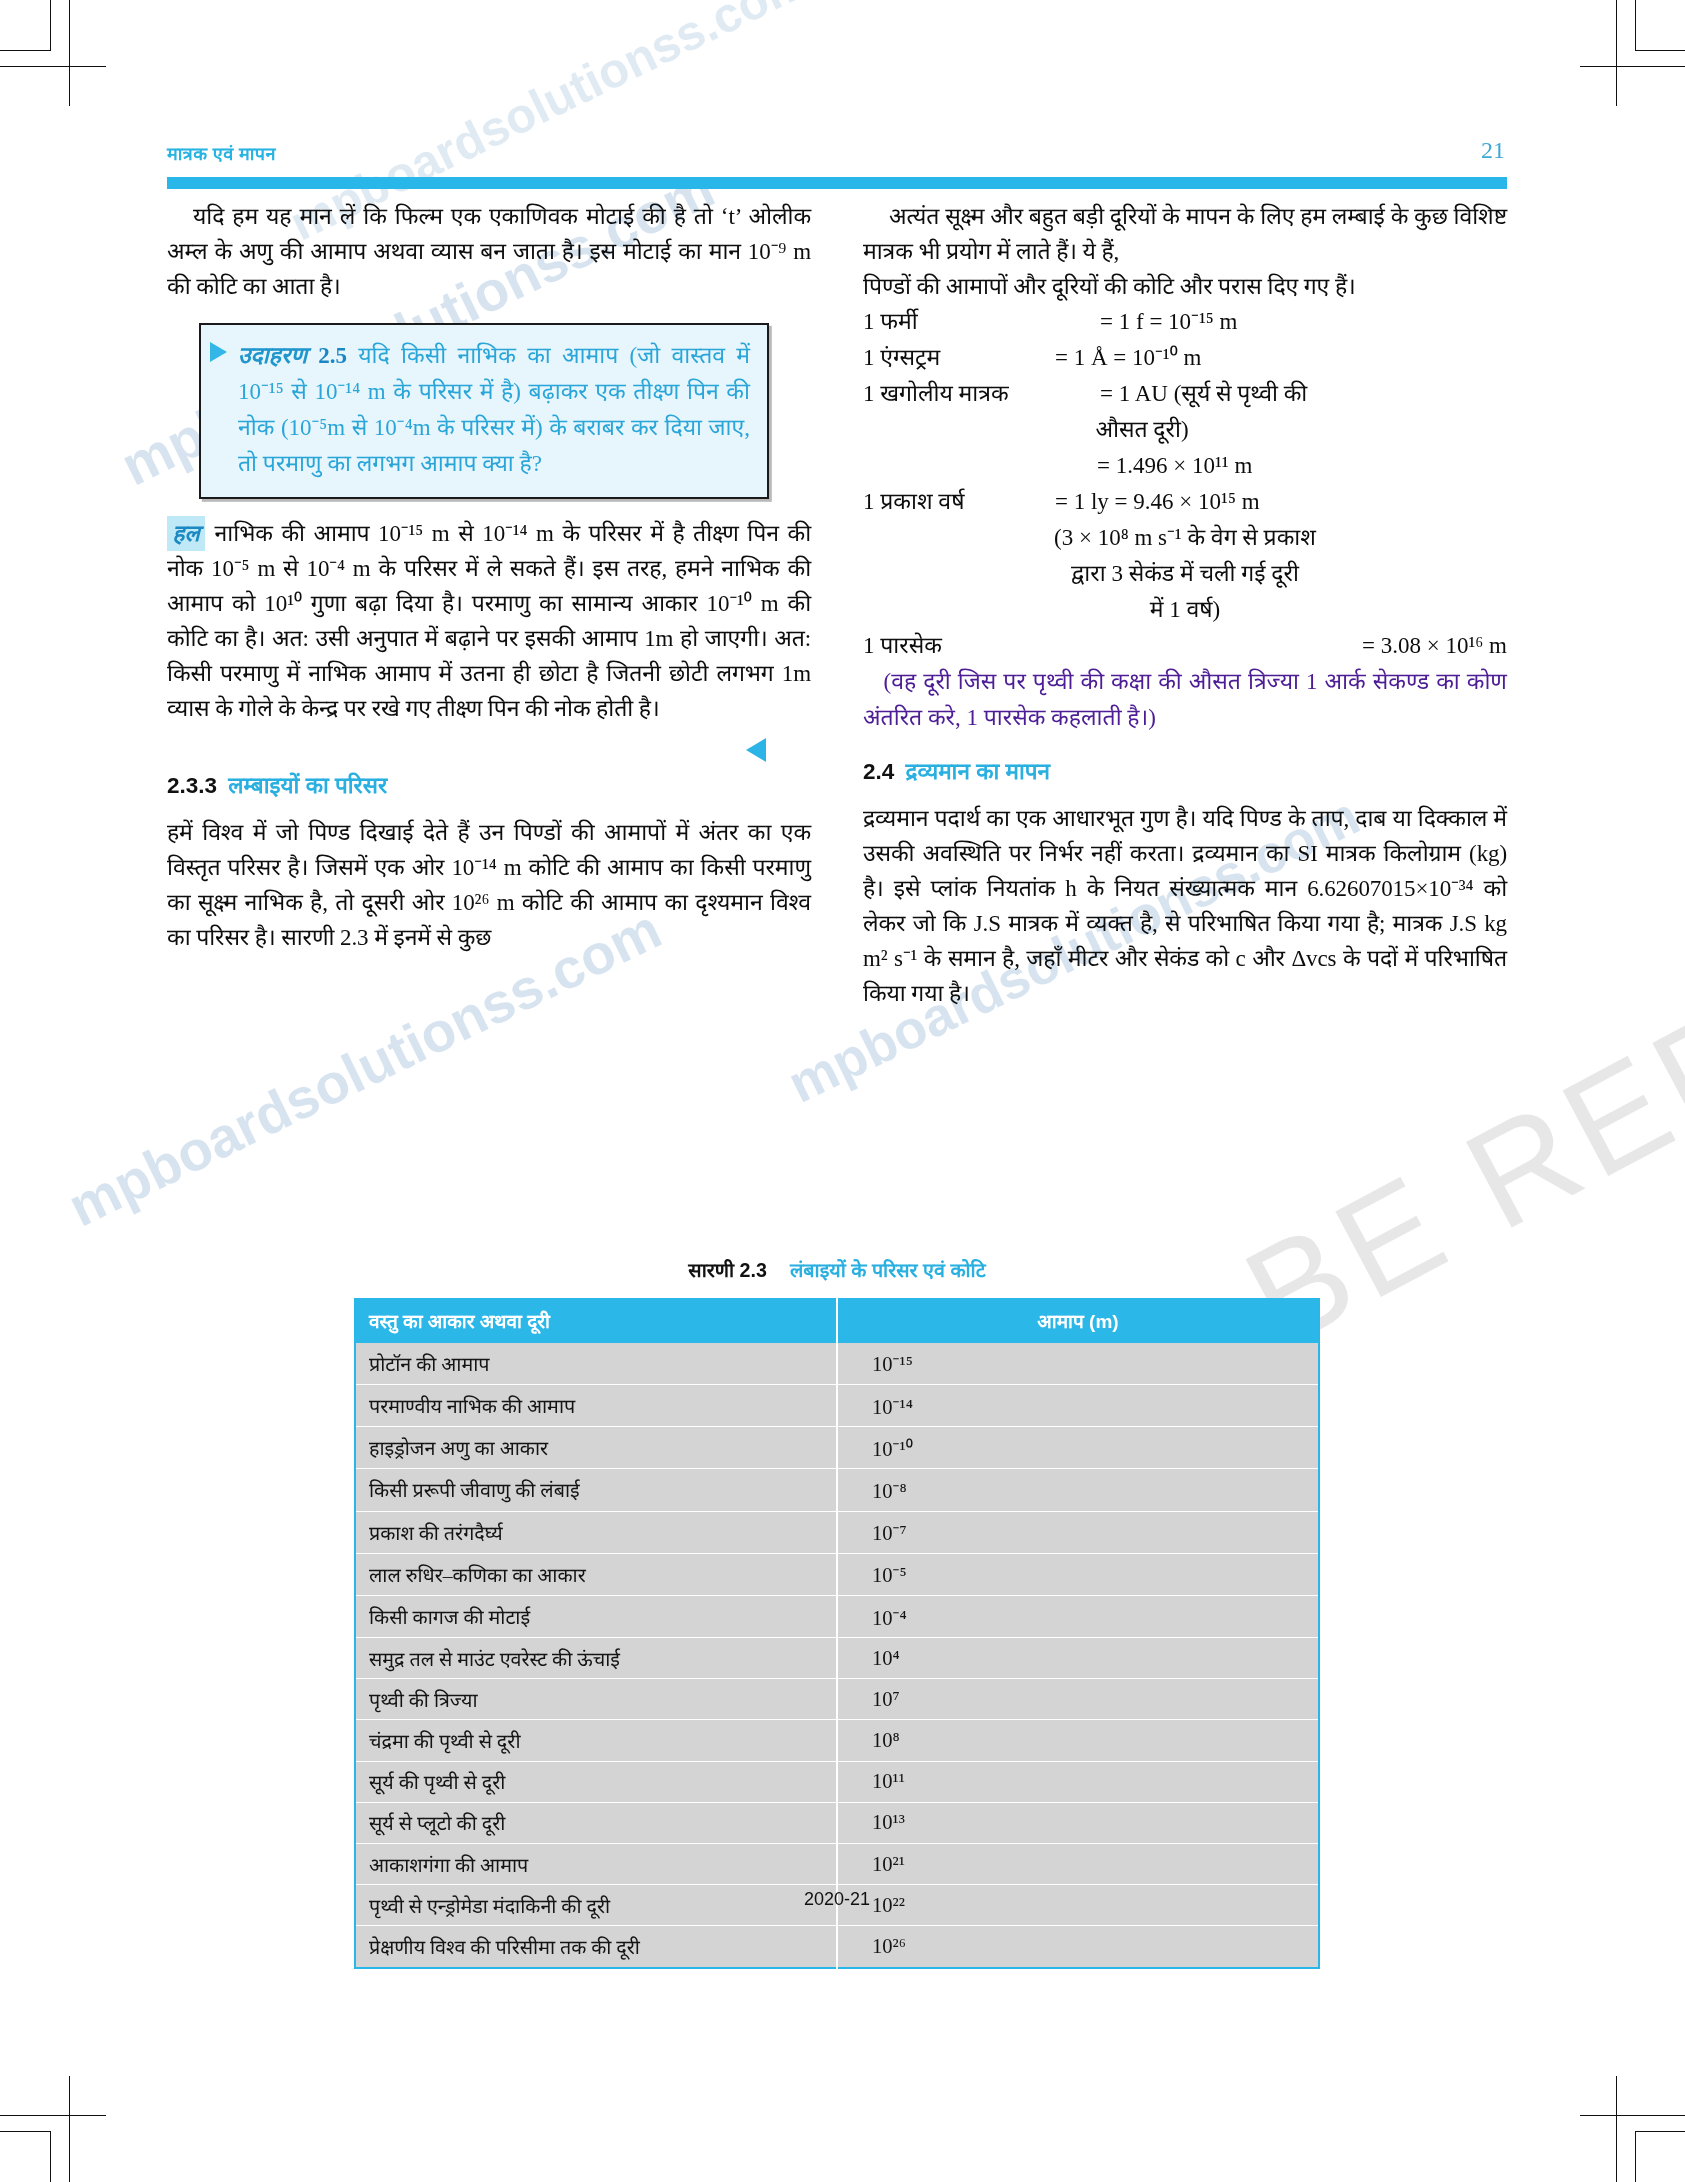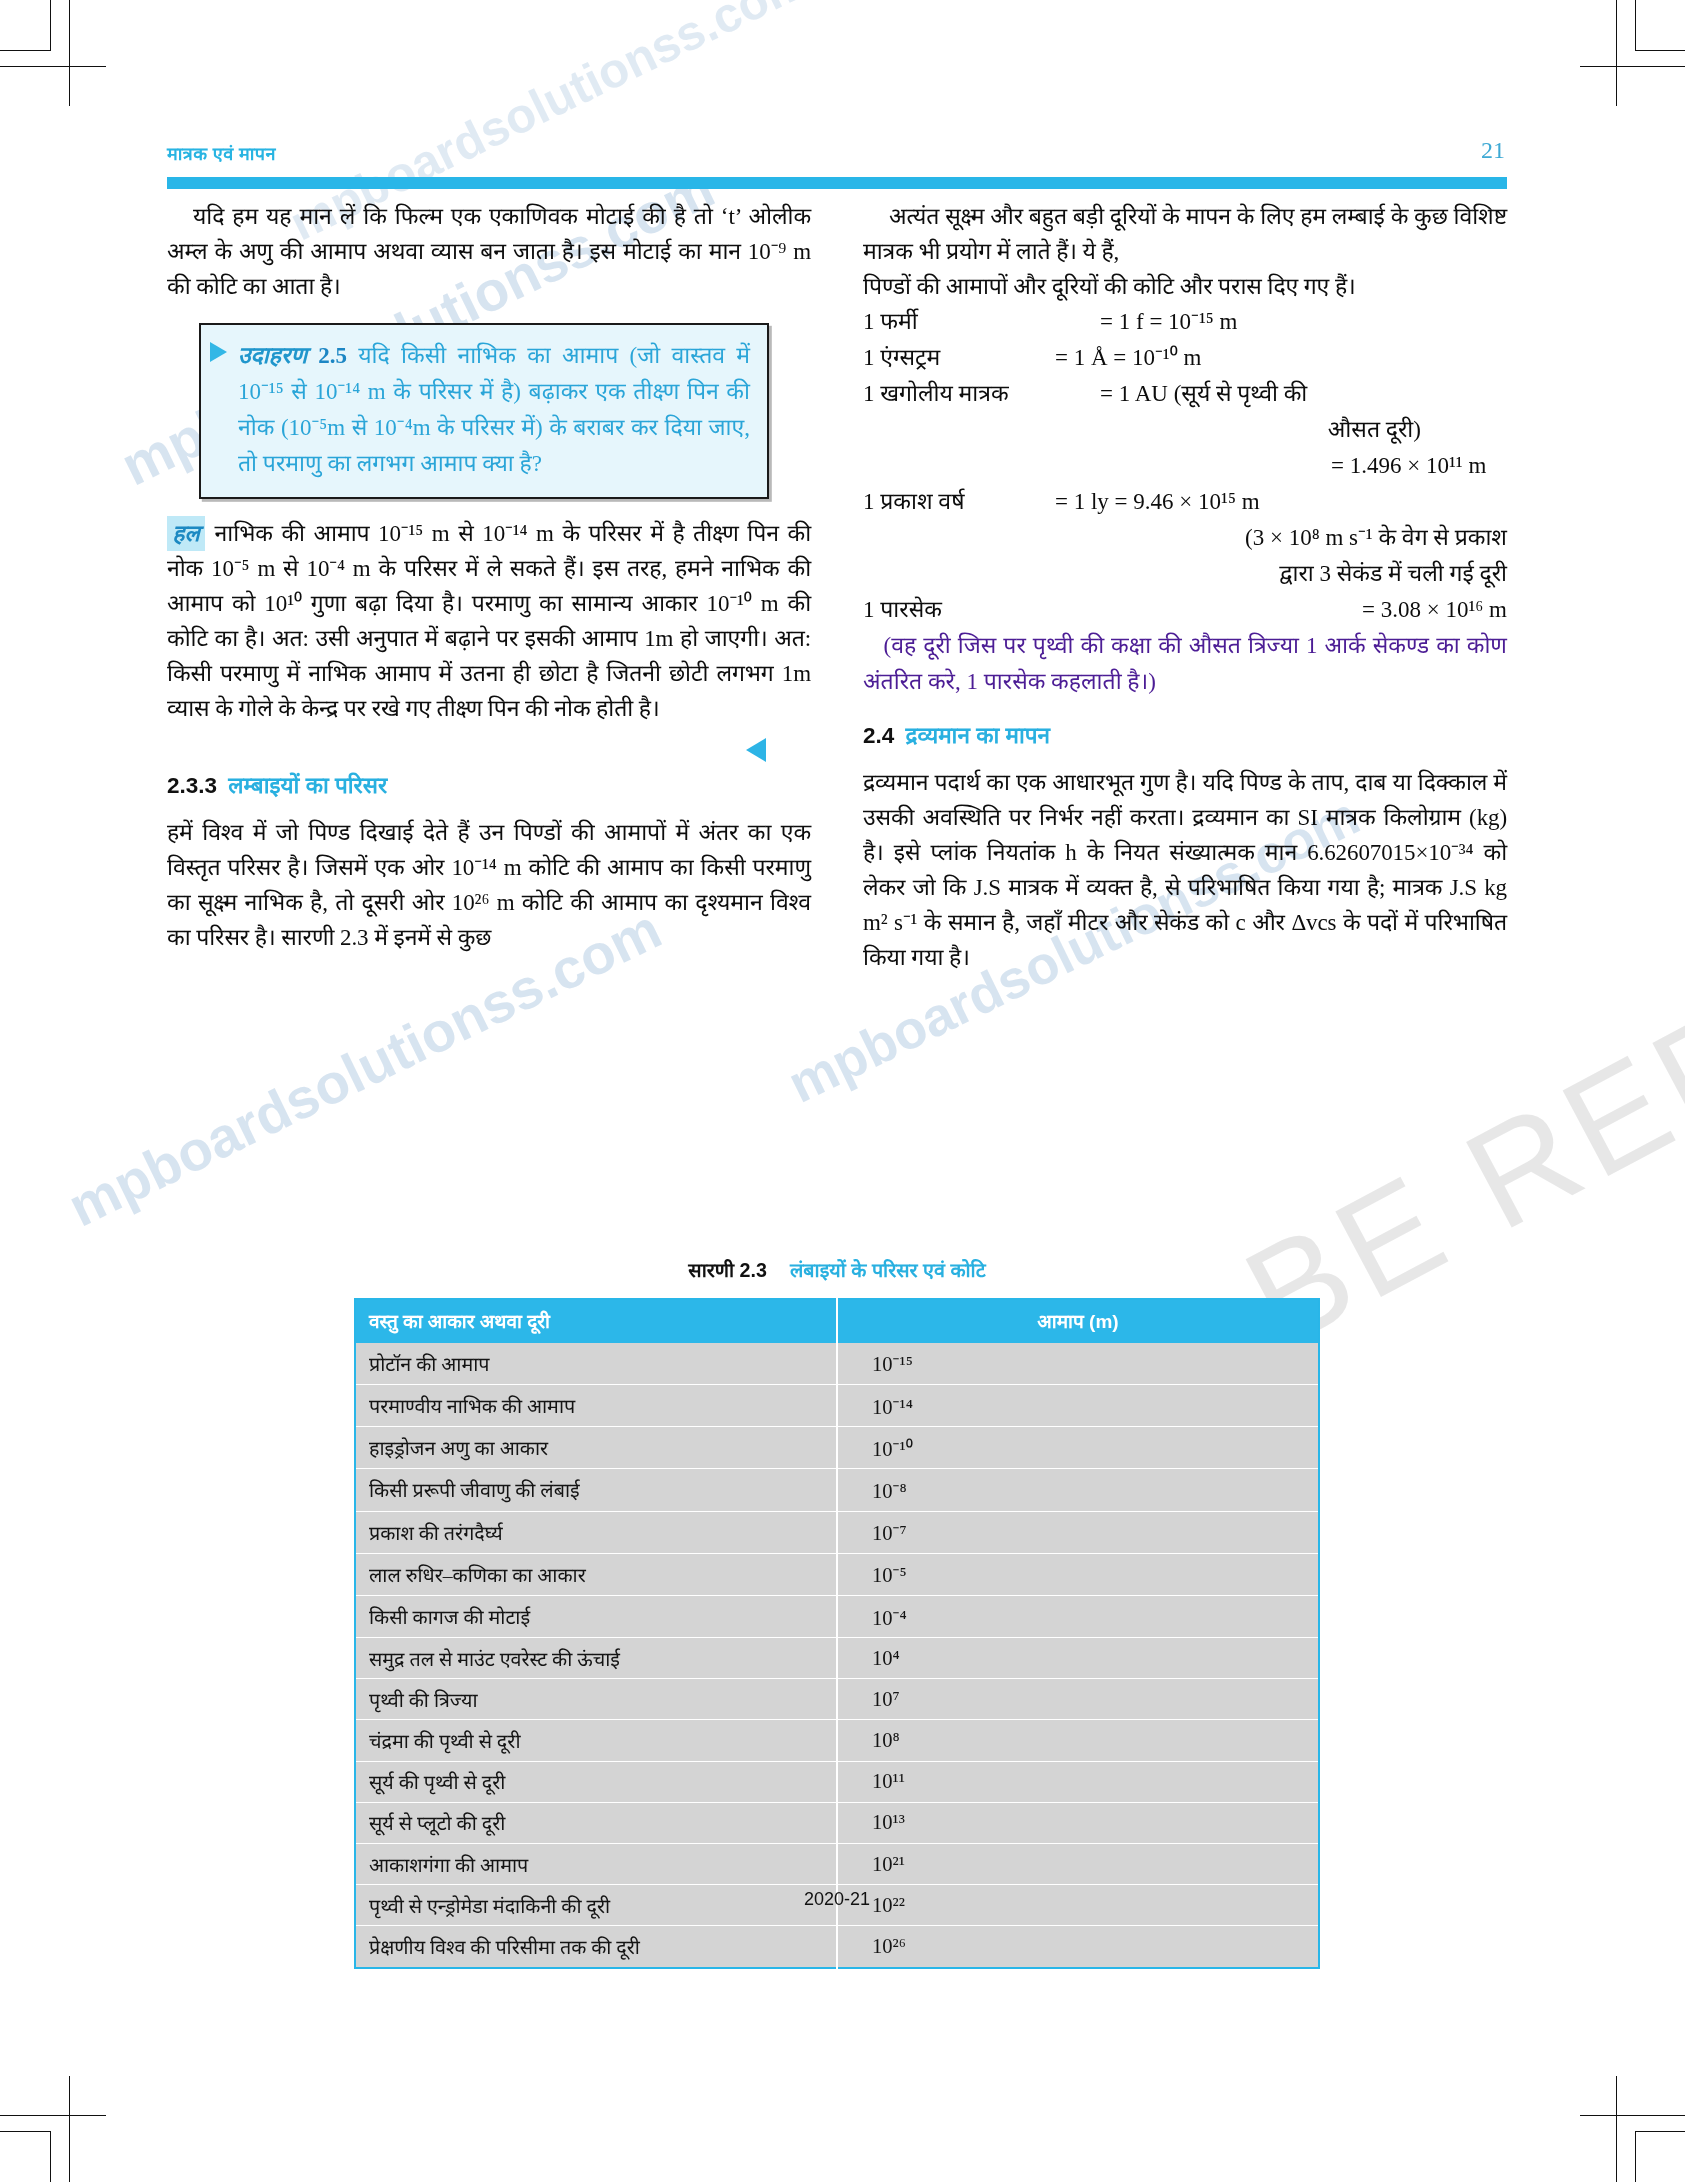--- a/index.html
+++ b/index.html
@@ -137,21 +137,21 @@
   .unitrow{
     display:flex;
     font-size:23px;
     line-height:36px;
     color:#0d0d0d;
   }
   .unit-name{width:192px;flex:none;}
   .unit-val{flex:1;}
   .unit-cont{
     font-size:23px;line-height:36px;color:#0d0d0d;
-    text-align:right;padding-right:51px;
+    text-align:center;padding-right:51px;
   }
   .unit-cont.r2{padding-right:86px;}
   .unit-cont.r3{padding-right:20.6px;}
   .unit-cont.r4{padding-right:0px;}
   .unit-note{
     font-size:23px;line-height:36px;color:#4c1d95;
     text-indent:20.6px;text-align:justify;
   }
 
   
@@ -324,20 +324,21 @@
       <div class="unit-cont r2">औसत दूरी)</div>
       <div class="unit-cont r3">= 1.496 × 10¹¹ m</div>
 
       <div class="unitrow">
         <div class="unit-name">1 प्रकाश वर्ष</div>
         <div class="unit-val">= 1 ly  = 9.46 × 10¹⁵ m</div>
       </div>
 
       <div class="unit-cont r4">(3 × 10⁸ m s⁻¹ के वेग से प्रकाश</div>
       <div class="unit-cont r4">द्वारा 3 सेकंड में चली गई दूरी</div>
+      <div class="unit-cont r4">में 1 वर्ष)</div>
 
       <div class="unitrow">
         <div class="unit-name">1 पारसेक</div>
         <div class="unit-val" style="text-align:right;">= 3.08 × 10¹⁶ m</div>
       </div>
 
       <div class="unit-note">(वह दूरी जिस पर पृथ्वी की कक्षा की औसत त्रिज्या 1 आर्क सेकण्ड का कोण अंतरित करे, 1 पारसेक कहलाती है।)</div>
 
       <div class="sec-head" style="margin-top:19px;">
         <span class="sec-num">2.4</span><span class="sec-title">द्रव्यमान का मापन</span>

